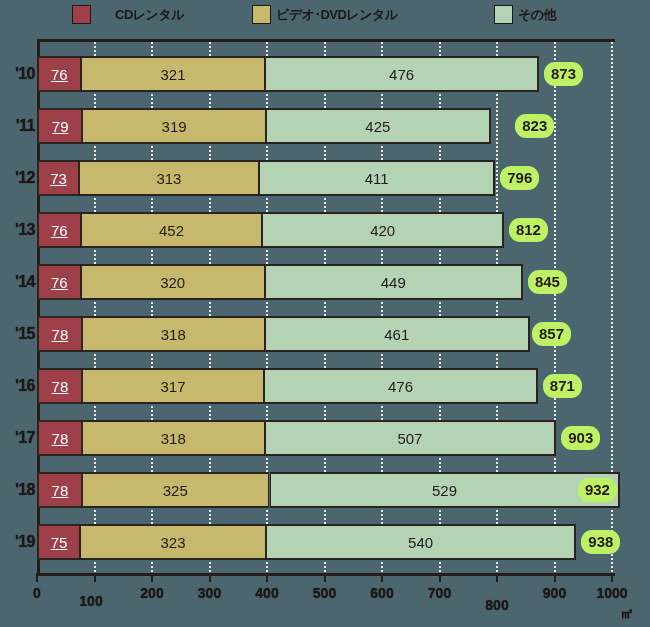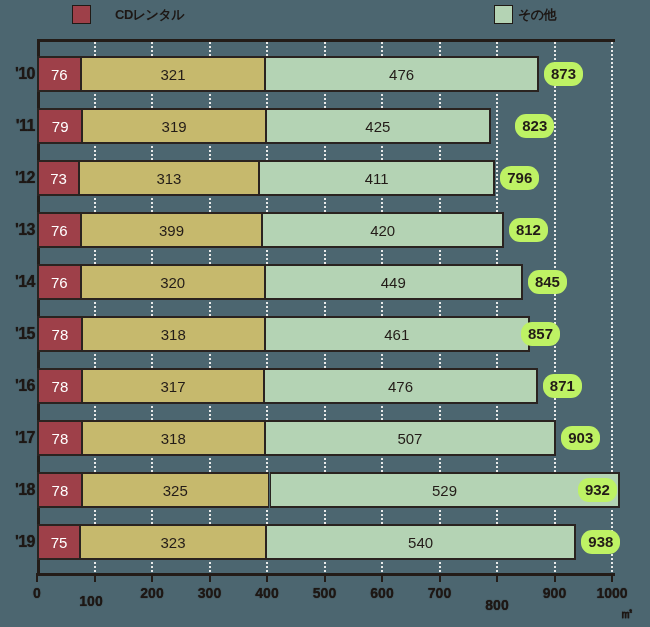--- a/index.html
+++ b/index.html
@@ -156,21 +156,21 @@
   }
   .seg-0 { background: #9e4049; border-right-width: 1px; }
   .seg-1 { background: #c6b96d; border-left-width: 1px; border-right-width: 1px; }
   .seg-2 { background: #b4d3b4; border-left-width: 1px; }
   .seg-val {
     font-size: 15px;
     font-weight: normal;
     line-height: 1;
     white-space: nowrap;
   }
-  .seg-0 .seg-val { color: #ffffff; }
+  .seg-0 .seg-val { color: #ffffff; text-decoration: underline; }
   .seg-1 .seg-val,
   .seg-2 .seg-val { color: #231c18; }
 
   .total {
     position: absolute;
     top: 6px;
     height: 24px;
     line-height: 24px;
     padding: 0 7px;
     background: #bef264;
@@ -181,20 +181,24 @@
     white-space: nowrap;
   }
 </style>
 </head>
 <body>
 
 <div id="legend">
   <div class="legend-item" id="legend-item-0">
     <span class="legend-swatch" style="background:#9e4049"></span>
     <span class="legend-label">CDレンタル</span>
+  </div>
+  <div class="legend-item" id="legend-item-1">
+    <span class="legend-swatch" style="background:#c6b96d"></span>
+    <span class="legend-label">ビデオ･DVDレンタル</span>
   </div>
   <div class="legend-item" id="legend-item-2">
     <span class="legend-swatch" style="background:#b4d3b4"></span>
     <span class="legend-label">その他</span>
   </div>
 </div>
 
 <div id="plot"></div>
 <div id="plot-top-rule-right"></div>
 <div id="plot-bottom-rule"></div>
@@ -285,21 +289,21 @@
       </div>
       <div class="total" style="left: 500.275px;">796</div>
     </div>
     <div class="row" style="top: 212px;">
       <div class="row-label">'13</div>
       <div class="bar-track">
         <div class="seg seg-0" style="left: 0px; width: 43.7px;">
           <span class="seg-val">76</span>
         </div>
         <div class="seg seg-1" style="left: 43.7px; width: 181.7px;">
-          <span class="seg-val">399</span>
+          <span class="seg-val">452</span>
         </div>
         <div class="seg seg-2" style="left: 225.4px; width: 241.5px;">
           <span class="seg-val">420</span>
         </div>
       </div>
       <div class="total" style="left: 508.9px;">812</div>
     </div>
     <div class="row" style="top: 264px;">
       <div class="row-label">'14</div>
       <div class="bar-track">
@@ -321,21 +325,21 @@
         <div class="seg seg-0" style="left: 0px; width: 44.85px;">
           <span class="seg-val">78</span>
         </div>
         <div class="seg seg-1" style="left: 44.85px; width: 182.85px;">
           <span class="seg-val">318</span>
         </div>
         <div class="seg seg-2" style="left: 227.7px; width: 265.075px;">
           <span class="seg-val">461</span>
         </div>
       </div>
-      <div class="total" style="left: 521px; text-align: center;">857</div>
+      <div class="total" style="left: 532px; text-align: center;">857</div>
     </div>
     <div class="row" style="top: 368px;">
       <div class="row-label">'16</div>
       <div class="bar-track">
         <div class="seg seg-0" style="left: 0px; width: 44.85px;">
           <span class="seg-val">78</span>
         </div>
         <div class="seg seg-1" style="left: 44.85px; width: 182.275px;">
           <span class="seg-val">317</span>
         </div>

